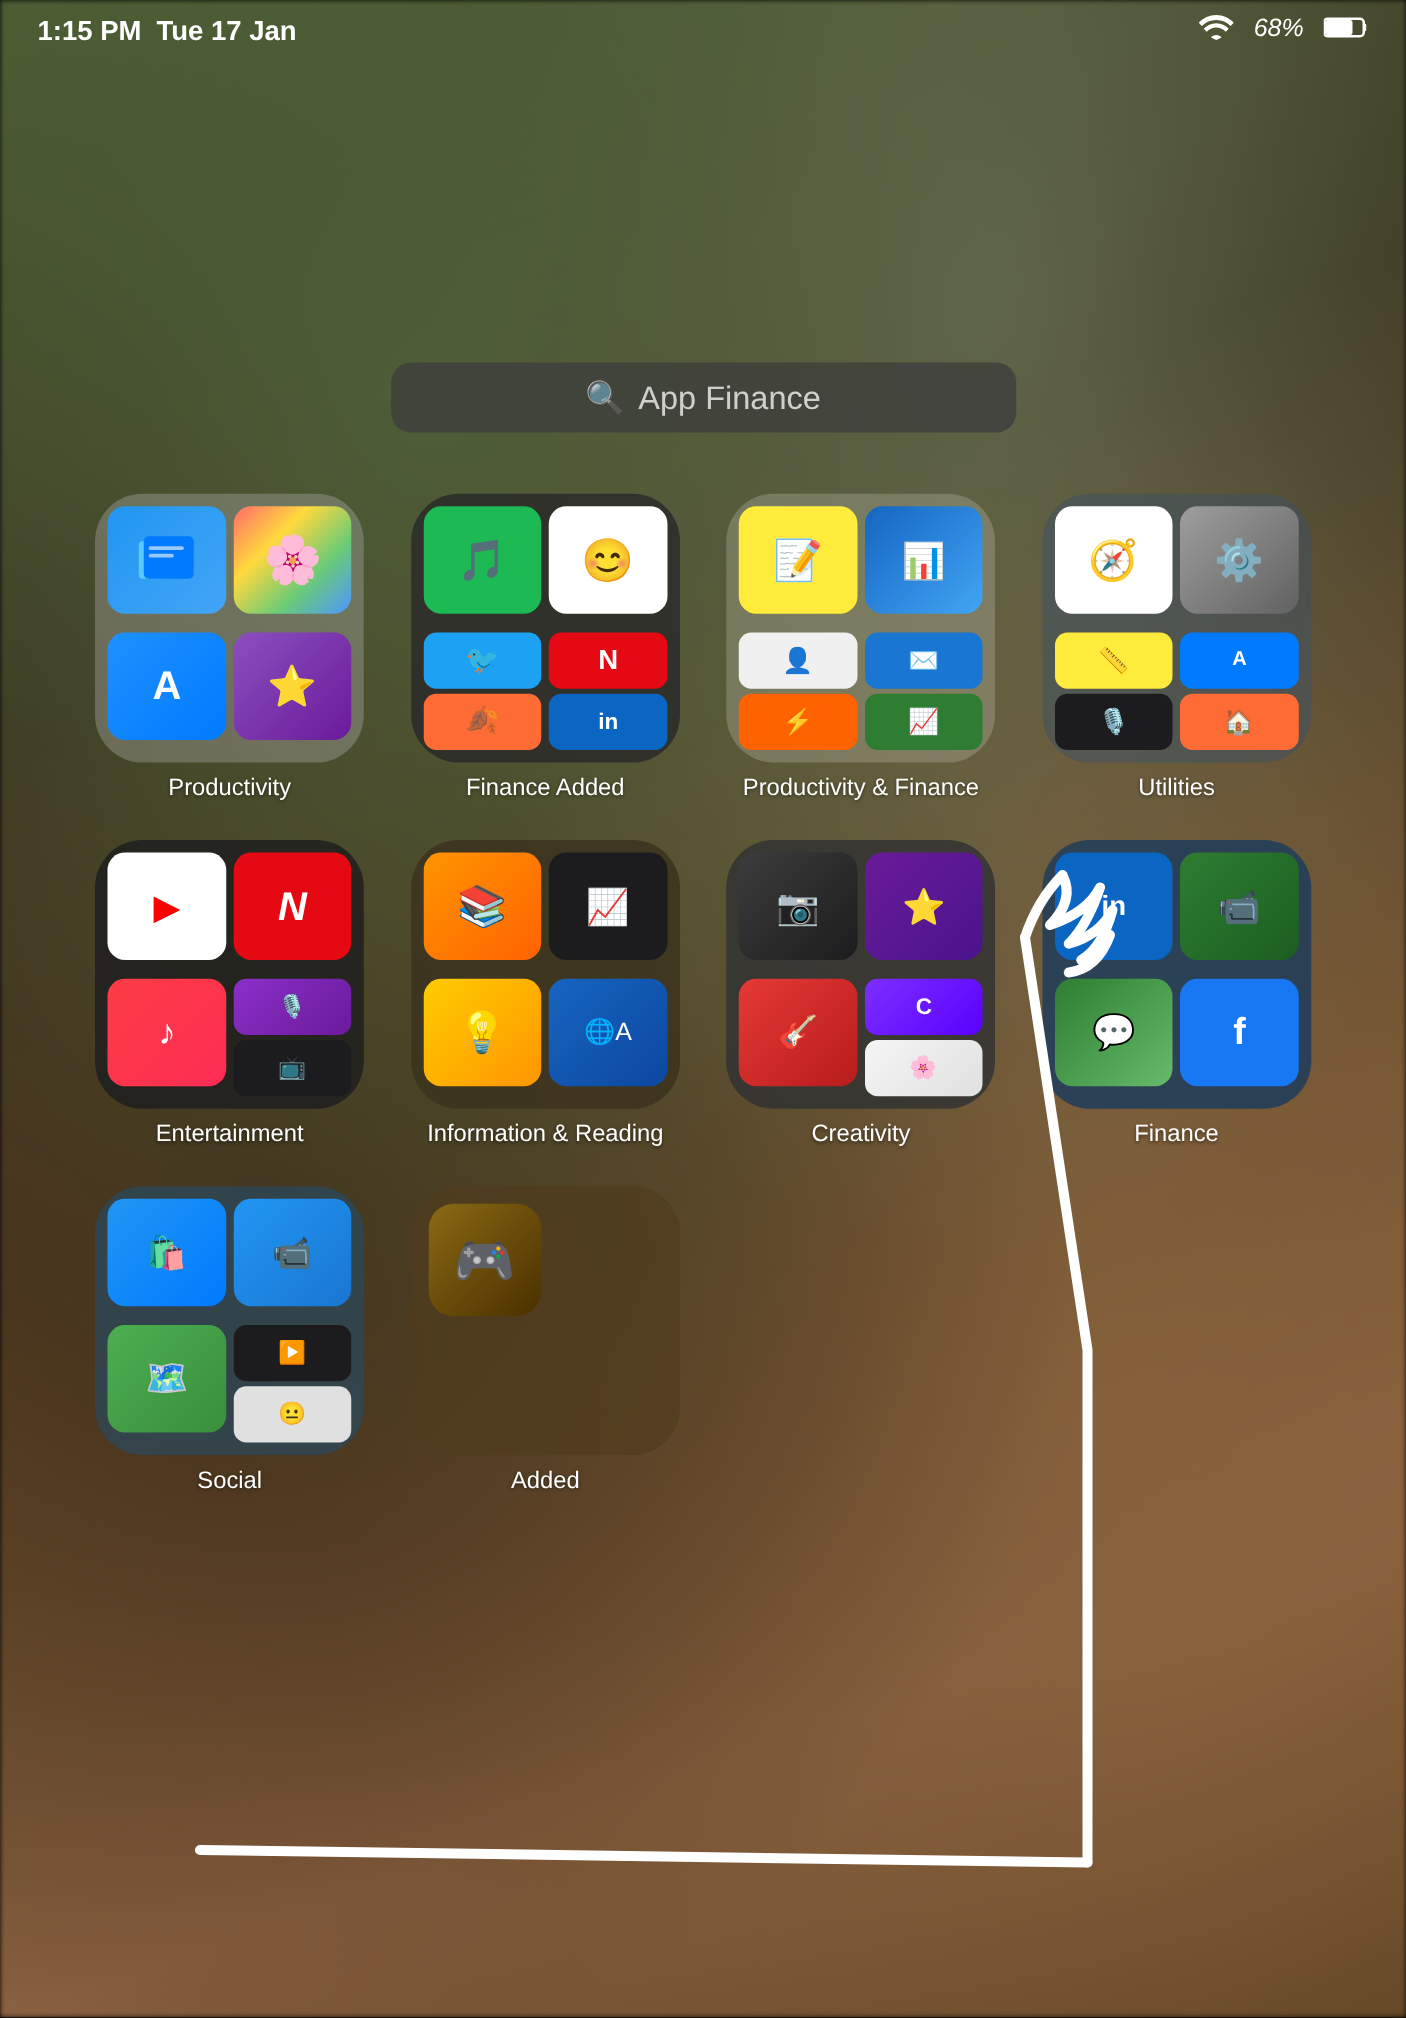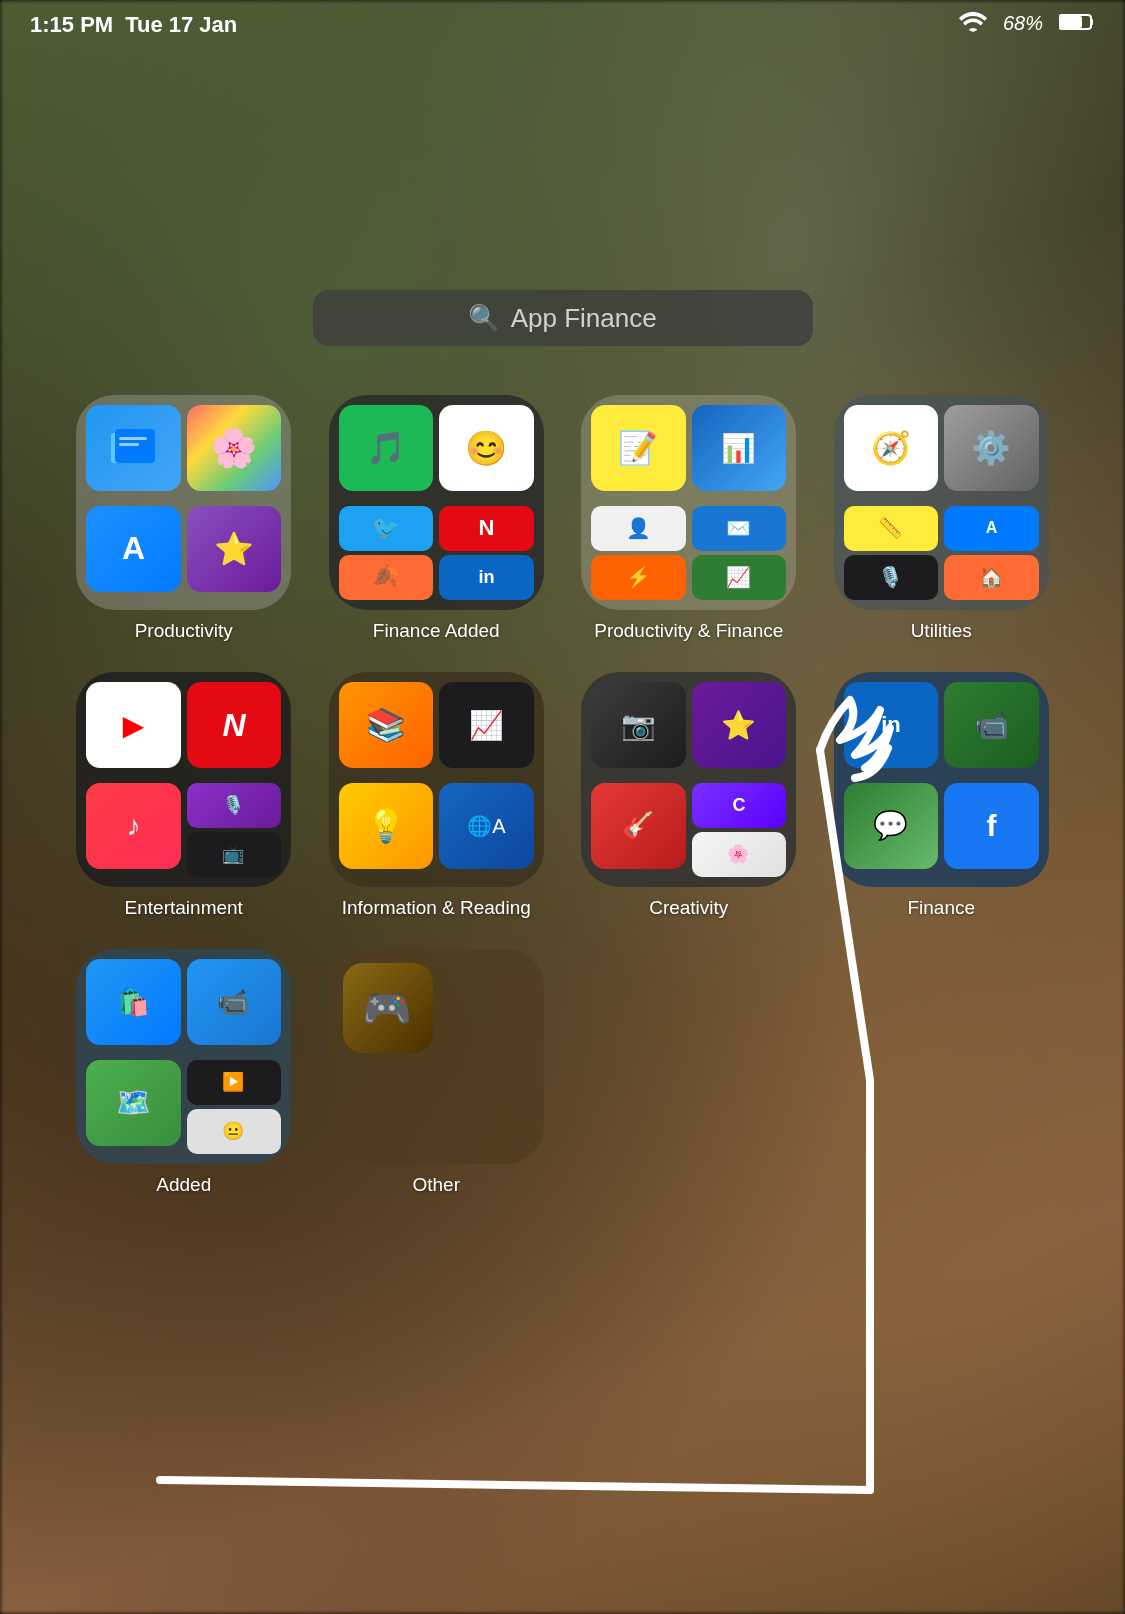--- a/index.html
+++ b/index.html
@@ -393,30 +393,30 @@
       </div>
       <div style="display:flex;flex-direction:column;gap:4px;flex:1;">
         <div style="background:#1C1C1E;border-radius:10px;flex:1;display:flex;align-items:center;justify-content:center;">
           <span style="color:white;font-size:18px;">▶️</span>
         </div>
         <div style="background:#E0E0E0;border-radius:10px;flex:1;display:flex;align-items:center;justify-content:center;">
           <span style="font-size:18px;">😐</span>
         </div>
       </div>
     </div>
-    <span class="folder-label">Added</span>
+    <span class="folder-label">Social</span>
   </div>
 
   <div class="folder">
     <div class="folder-box folder-games" style="display:flex;align-items:flex-start;justify-content:flex-start;">
       <div style="background:linear-gradient(135deg,#8B6914,#4a3000);border-radius:20px;width:90px;height:90px;display:flex;align-items:center;justify-content:center;margin:4px;">
         <span style="font-size:40px;">🎮</span>
       </div>
     </div>
-    <span class="folder-label">Other</span>
+    <span class="folder-label">Added</span>
   </div>
 
 </div>
 
 <svg class="annotation" viewBox="0 0 1125 1614">
 
   <path d="M 870 1490 L 870 1080 L 820 750" stroke="white" stroke-width="8" fill="none" stroke-linecap="round" stroke-linejoin="round"></path>
 
   <path d="M 820 750 Q 830 720 850 700 Q 860 720 840 740 Q 870 730 880 710 Q 870 740 855 755 Q 880 748 890 728 Q 882 758 865 768 Q 882 764 888 748 Q 878 775 855 778" stroke="white" stroke-width="8" fill="none" stroke-linecap="round" stroke-linejoin="round"></path>
 

